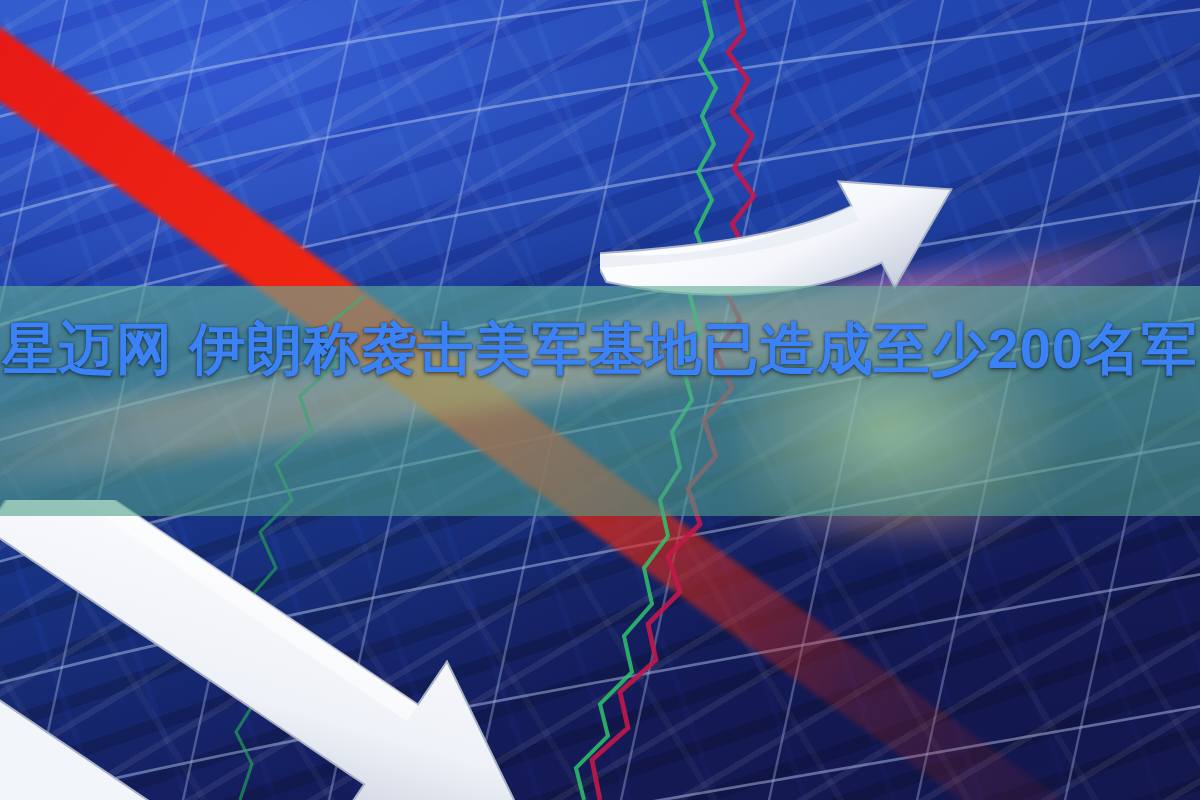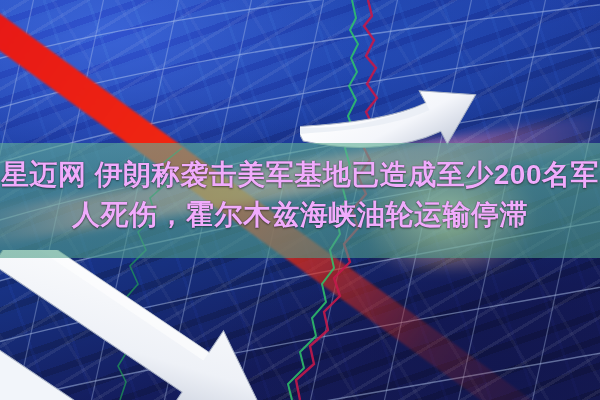--- a/index.html
+++ b/index.html
@@ -78,21 +78,21 @@
     left:0;top:143px;width:600px;height:115px;
     background:linear-gradient(180deg, rgba(96,176,150,.62) 0%, rgba(86,168,142,.58) 50%, rgba(78,158,136,.60) 100%);
     mix-blend-mode:normal;
   }
 
   
   .headline{
     position:absolute;
     left:0;top:155px;width:600px;
     text-align:center;
-    color:#f0abfc;
+    color:#3b82f6;
     font-size:28px;
     font-weight:bold;
     line-height:40px;
     letter-spacing:.5px;
     text-shadow:0 1px 2px rgba(0,0,0,.45), 0 0 1px rgba(0,0,0,.6);
     white-space:nowrap;
   }
   .headline .l1{display:block;}
   .headline .l2{display:block;}
 
@@ -186,16 +186,15 @@
       <g transform="rotate(34 150 75)">
         <path fill="#f2f5fa" stroke="#a9b2c5" stroke-width="1" d="M6,52 L220,52 L220,28 L296,75 L220,122 L220,98 L6,98 Z"></path>
       </g>
     </svg>
   </div>
 
   <div class="green-band"></div>
 
   <div class="headline">
     <span class="l1">星迈网 伊朗称袭击美军基地已造成至少200名军</span>
-    <span class="l2">人死伤，霍尔木兹海峡油轮运输停滞</span>
   </div>
 
 </div>
 
 </body></html>

